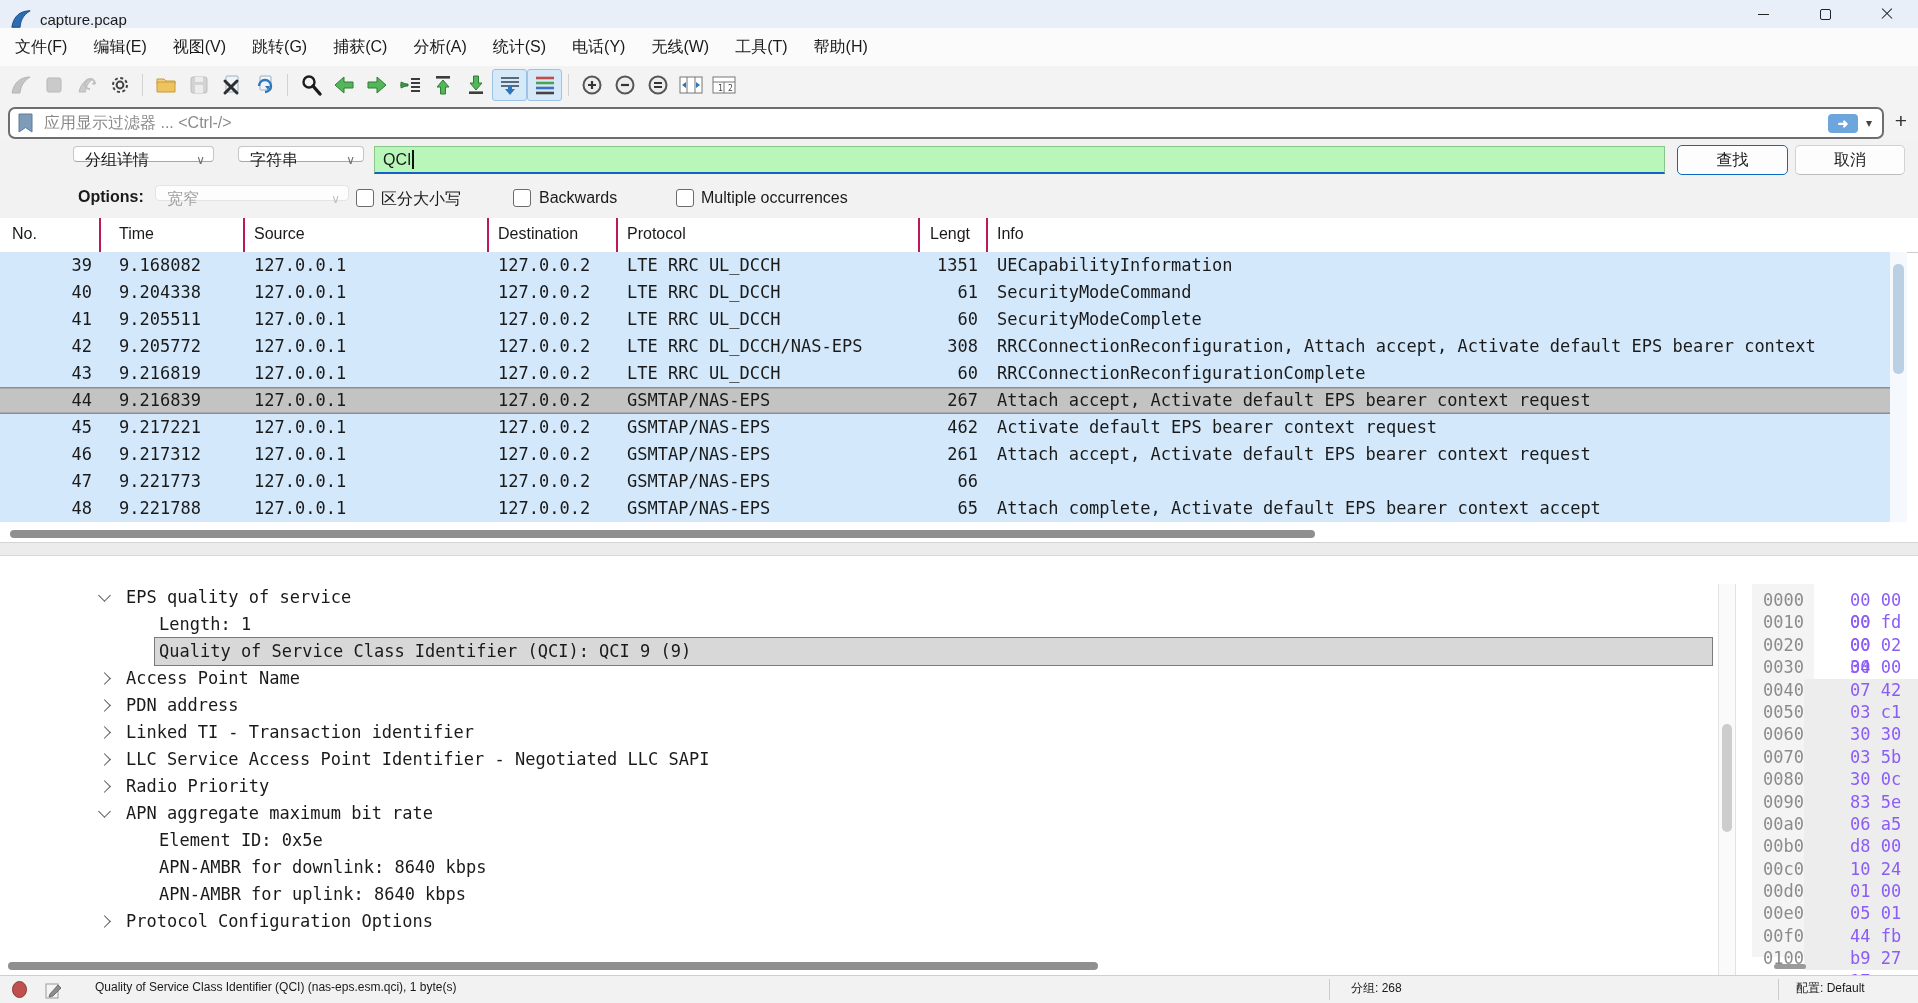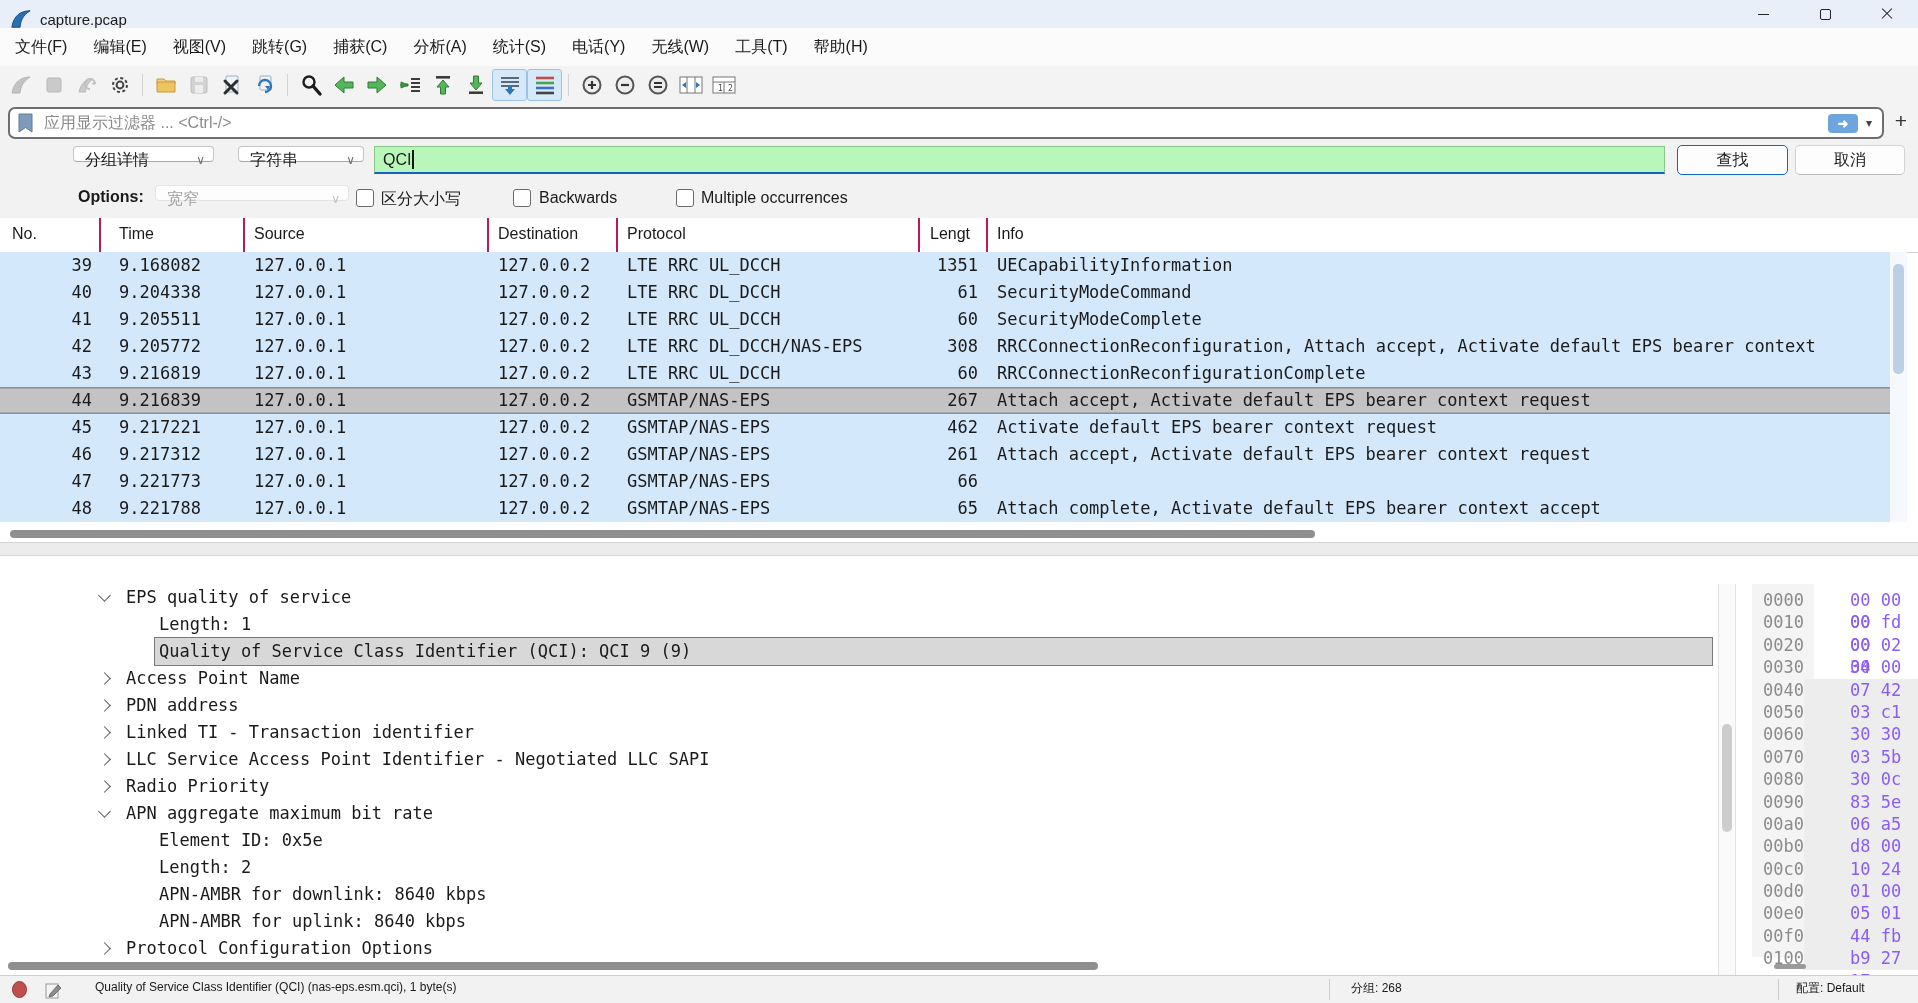--- a/index.html
+++ b/index.html
@@ -495,24 +495,20 @@
             <span class="chev down"></span>
           </span>
           <span class="txt">APN aggregate maximum bit rate</span>
         </div>
         <div class="dline">
           <span class="spacer"></span>
           <span class="txt">Element ID: 0x5e</span>
         </div>
         <div class="dline">
           <span class="spacer"></span>
-          <span class="txt">Length: 2</span>
-        </div>
-        <div class="dline">
-          <span class="spacer"></span>
           <span class="txt">APN-AMBR for downlink: 8640 kbps</span>
         </div>
         <div class="dline">
           <span class="spacer"></span>
           <span class="txt">APN-AMBR for uplink: 8640 kbps</span>
         </div>
         <div class="dline">
           <span class="arrowbox">
             <span class="chev right"></span>
           </span>

